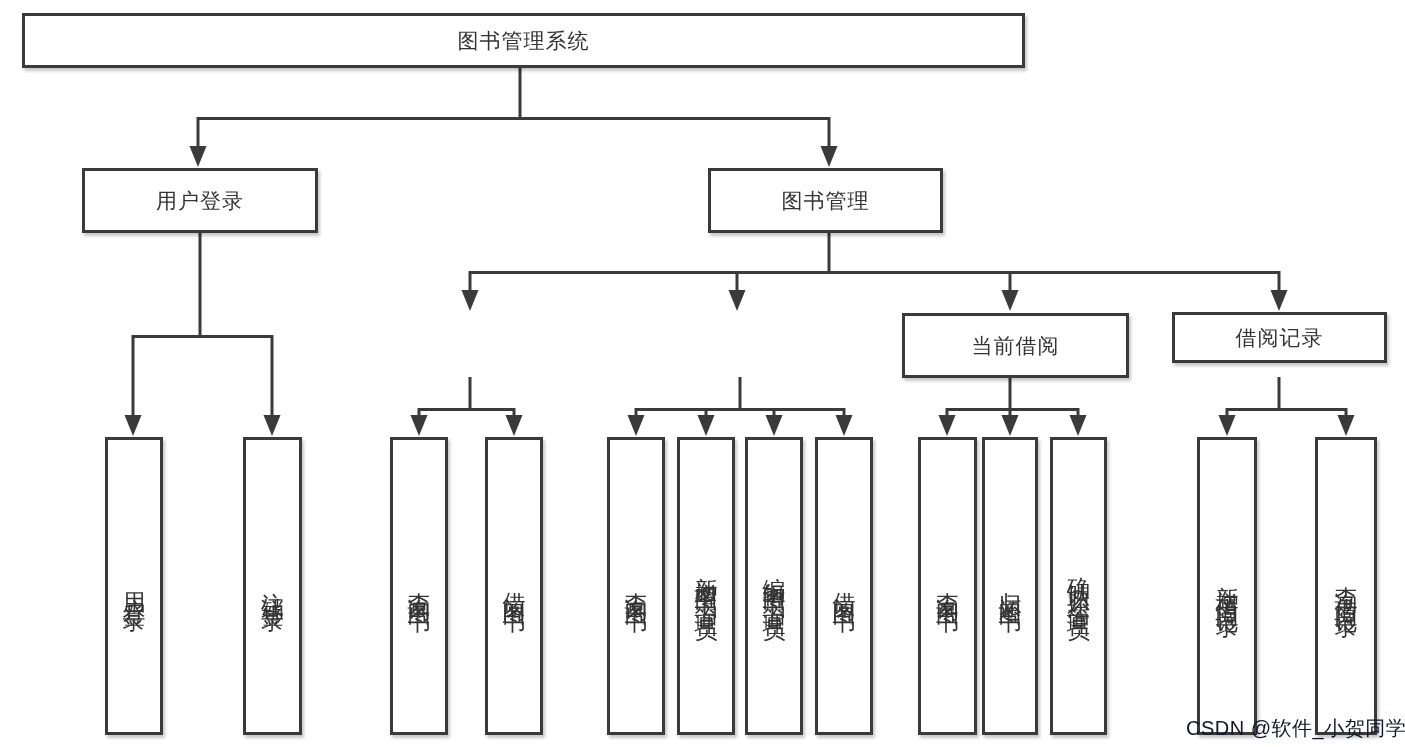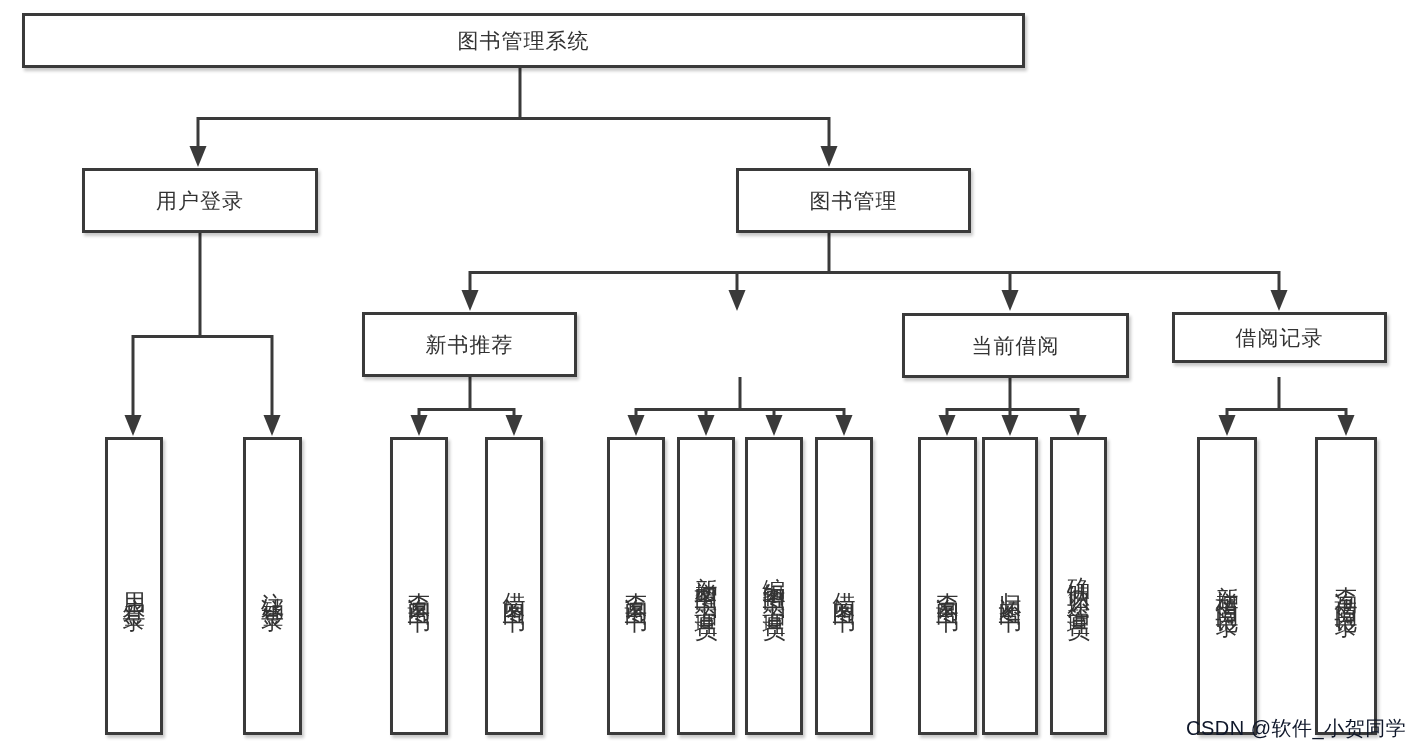--- a/index.html
+++ b/index.html
@@ -141,27 +141,24 @@
     </g>
   </svg>
 
   <div class="node h-label" style="left:22px; top:13px; width:1003px; height:55px;">
     <span>图书管理系统</span>
   </div>
 
   <div class="node h-label" style="left:82px; top:168px; width:236px; height:65px;">
     <span>用户登录</span>
   </div>
-  <div class="node h-label" style="left:736px; top:168px; width:235px; height:65px;">
+  <div class="node h-label" style="left:708px; top:168px; width:235px; height:65px;">
     <span>图书管理</span>
   </div>
 
-  <div class="node h-label" style="left:362px; top:312px; width:215px; height:65px;">
-    <span>新书推荐</span>
-  </div>
   <div class="node h-label" style="left:902px; top:313px; width:227px; height:65px;">
     <span>当前借阅</span>
   </div>
   <div class="node h-label" style="left:1172px; top:312px; width:215px; height:51px;">
     <span>借阅记录</span>
   </div>
 
   <div class="leaf" style="left:105px; top:437px; width:58px; height:298px;">
     <span class="vtext">用户登录</span>
   </div>

